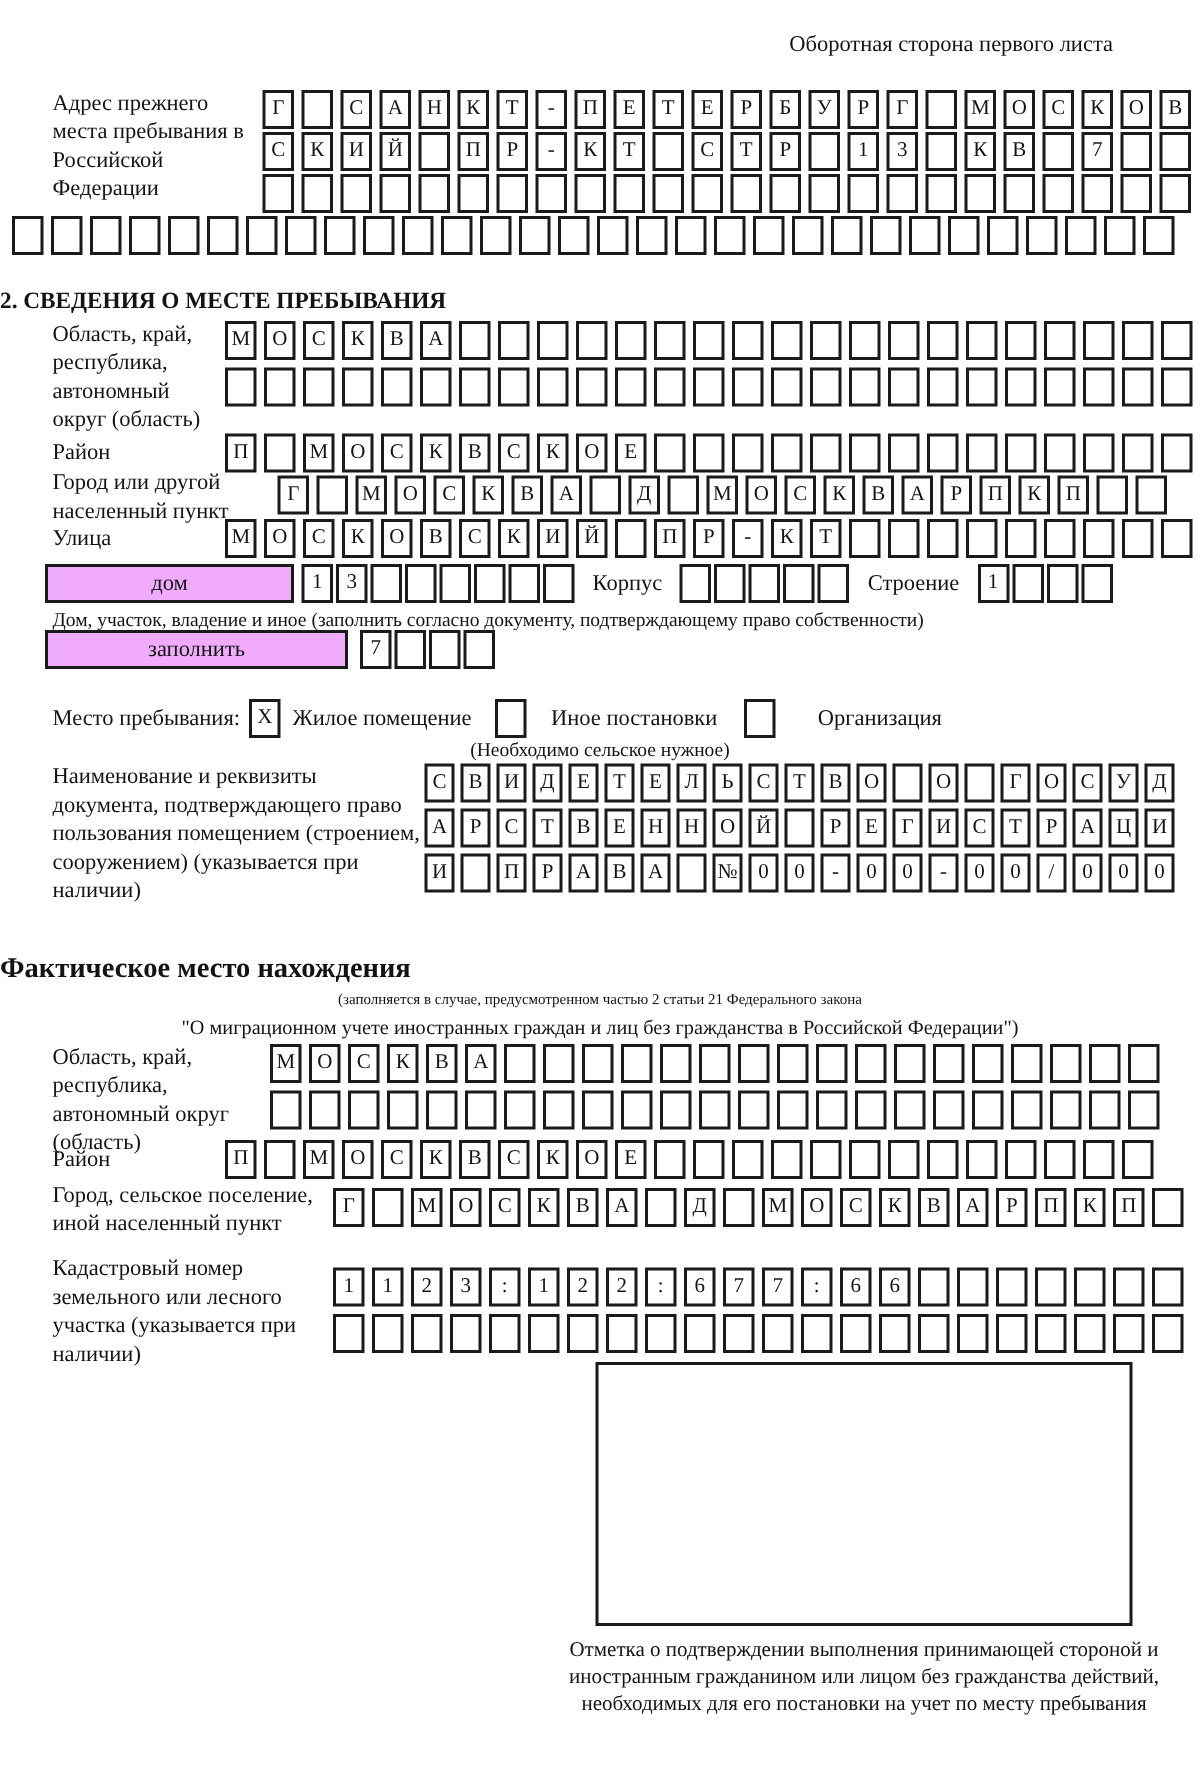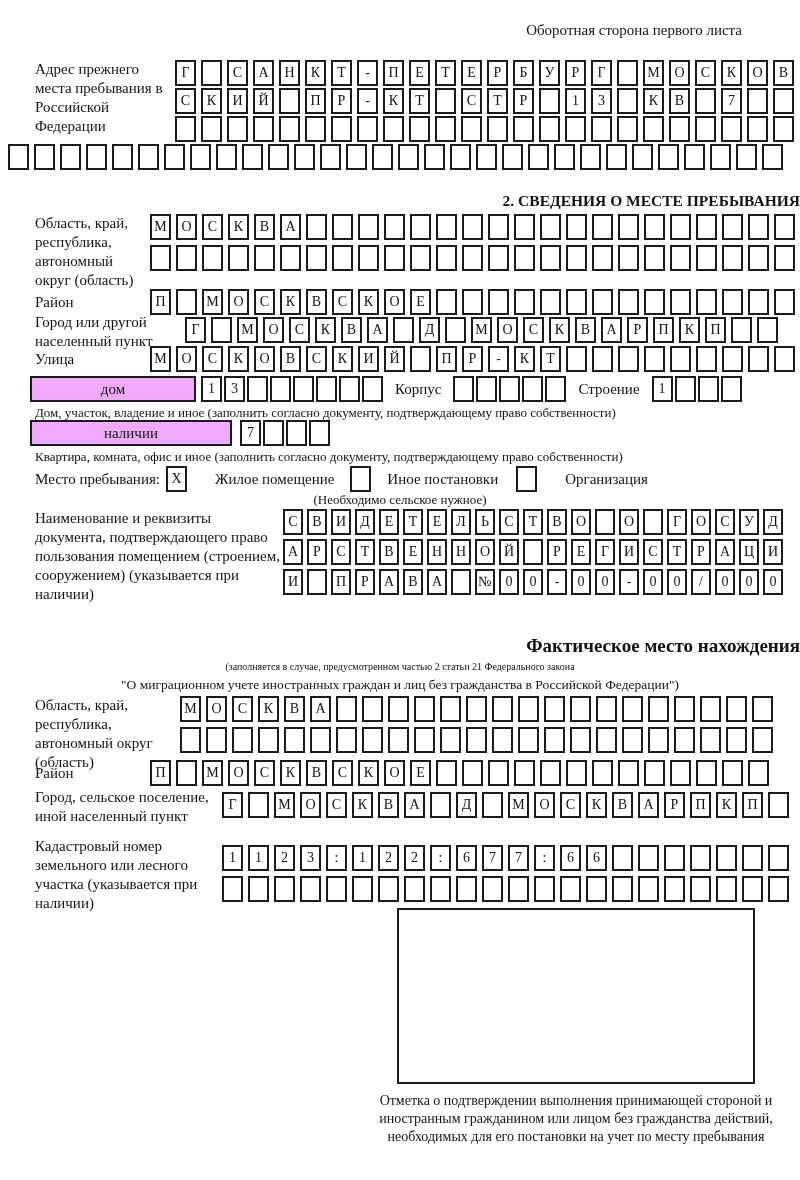--- a/index.html
+++ b/index.html
@@ -19,21 +19,21 @@
     box-sizing:border-box;flex:none;width:21px;height:26px;border:2px solid #1b1b1b;
     text-align:center;line-height:22px;font-size:14px;overflow:hidden;background:#fff;
   }
   .cells.sm .cell{width:20px;}
   .flabel{font-size:15px;line-height:19px;flex:none;}
   .widebox{
     box-sizing:border-box;flex:none;height:26px;border:2px solid #1b1b1b;
     text-align:center;line-height:22px;font-size:15px;background:#f0abfc;
   }
   .caption{font-size:13px;line-height:16px;}
-  .title{font-weight:bold;font-size:16px;text-align:right;width:800px;}
+  .title{font-weight:bold;font-size:16px;text-align:left;width:800px;}
   .center{text-align:center;width:800px;}
   .stampbox{box-sizing:border-box;border:2px solid #1b1b1b;background:#fff;}
   .inlinegap{margin-left:12px;}
 </style>
 </head>
 <body>
 
 <div class="sheet">
 
   <div class="abs" style="left:0;top:22px;width:742px;text-align:right;font-size:15px;">Оборотная сторона первого листа</div>
@@ -331,34 +331,33 @@
     <div class="cells tight inlinegap">
         <span class="cell">1</span>
         <span class="cell"></span>
         <span class="cell"></span>
         <span class="cell"></span>
       </div>
   </div>
   <div class="abs caption" style="left:35px;top:405px;">Дом, участок, владение и иное (заполнить согласно документу, подтверждающему право собственности)</div>
 
   <div class="abs frow vcenter" style="left:30px;top:420px;">
-    <div class="widebox" style="width:202px;">наличии</div>
+    <div class="widebox" style="width:202px;">заполнить</div>
     <div class="cells tight" style="margin-left:8px;">
         <span class="cell">7</span>
         <span class="cell"></span>
         <span class="cell"></span>
         <span class="cell"></span>
       </div>
   </div>
-  <div class="abs caption" style="left:35px;top:449px;">Квартира, комната, офис и иное (заполнить согласно документу, подтверждающему право собственности)</div>
 
   <div class="abs frow vcenter" style="left:35px;top:466px;">
     <div class="flabel">Место пребывания:</div>
     <div class="cell" style="margin-left:6px;">X</div>
-    <div class="flabel" style="margin-left:28px;">Жилое помещение</div>
+    <div class="flabel" style="margin-left:8px;">Жилое помещение</div>
     <div class="cell" style="margin-left:16px;"></div>
     <div class="flabel" style="margin-left:16px;">Иное постановки</div>
     <div class="cell" style="margin-left:18px;"></div>
     <div class="flabel" style="margin-left:28px;">Организация</div>
   </div>
   <div class="abs caption center" style="left:0;top:492px;">(Необходимо сельское нужное)</div>
 
   <div class="abs frow" style="left:35px;top:509px;">
     <div class="flabel" style="width:248px;">Наименование и реквизиты документа, подтверждающего право пользования помещением (строением, сооружением) (указывается при наличии)</div>
     <div class="col" style="gap:4px;">

